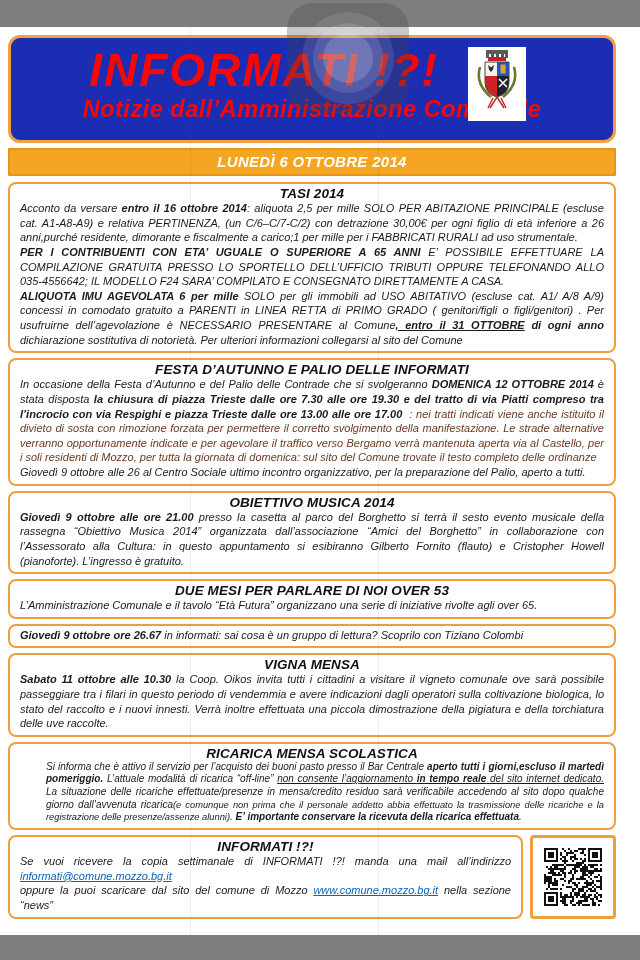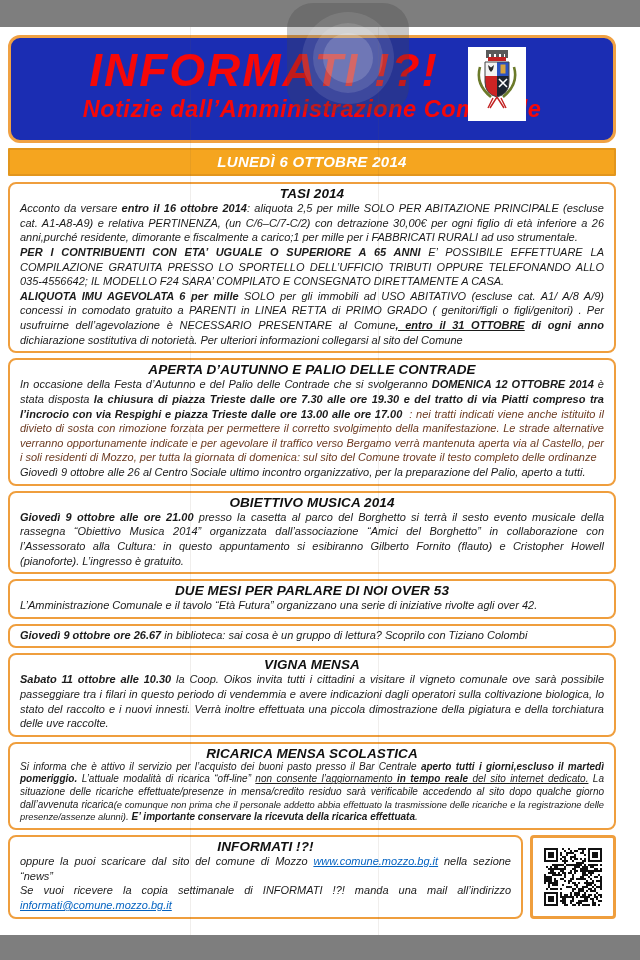--- a/index.html
+++ b/index.html
@@ -57,21 +57,21 @@
   .box{
     margin:0 8px 5px;background:#fff;
     border:2px solid #ef9e3d;border-radius:8px;
     padding:2px 10px 4px;
   }
   .box h2{
     margin:0;text-align:center;font-size:13.5px;color:#101010;
     font-weight:bold;letter-spacing:0.1px;
   }
   .box p{margin:0;font-size:11px;line-height:1.33;text-align:justify;color:#1b1b1b;}
-  .box.tight p{font-size:10px;line-height:1.26;}
+  .box.tight p{font-size:10px;line-height:1.26;margin-left:26px;}
   .b{font-weight:bold;}
   .u{text-decoration:underline;}
   .sm{font-size:9.3px;}
   .brown{color:#6b3a21;margin-left:7px;}
   a.link{color:#0563c1;text-decoration:underline;cursor:pointer;}
 
   
   .footer-row{display:flex;margin:0 8px 4px;gap:7px;align-items:stretch;}
   .footer-box{flex:1;margin:0;}
   .qr-box{
@@ -136,54 +136,54 @@
   <div class="date-banner">LUNEDÌ 6 OTTOBRE 2014</div>
 
   <div class="box">
     <h2>TASI 2014</h2>
     <p><span>Acconto da versare </span><span class="b">entro il 16 ottobre 2014</span><span>: aliquota 2,5 per mille SOLO PER ABITAZIONE PRINCIPALE (escluse cat. A1-A8-A9) e relativa PERTINENZA,  (un C/6–C/7-C/2) con detrazione 30,00€ per ogni figlio di età inferiore a 26 anni,purché residente, dimorante e  fiscalmente a carico;1 per mille per i FABBRICATI RURALI ad uso strumentale.</span></p>
     <p><span class="b">PER I CONTRIBUENTI CON ETA’ UGUALE O SUPERIORE A 65 ANNI</span><span> E’ POSSIBILE EFFETTUARE LA COMPILAZIONE GRATUITA PRESSO LO SPORTELLO DELL’UFFICIO TRIBUTI OPPURE TELEFONANDO ALLO 035-4556642; IL MODELLO F24 SARA’ COMPILATO E CONSEGNATO DIRETTAMENTE A CASA.</span></p>
     <p><span class="b">ALIQUOTA IMU AGEVOLATA  6 per mille</span><span> SOLO per gli immobili ad USO ABITATIVO (escluse cat. A1/ A/8 A/9)  concessi in comodato gratuito a PARENTI in LINEA RETTA di PRIMO GRADO ( genitori/figli o figli/genitori) . Per usufruirne dell’agevolazione è NECESSARIO PRESENTARE al Comune</span><span class="b u">,  entro il 31 OTTOBRE</span><span class="b"> di ogni anno</span><span>  dichiarazione sostitutiva di notorietà. Per ulteriori informazioni collegarsi al sito del Comune</span></p>
   </div>
 
   <div class="box">
-    <h2>APERTA D’AUTUNNO E PALIO DELLE CONTRADE</h2>
+    <h2>FESTA D’AUTUNNO E PALIO DELLE INFORMATI</h2>
     <p><span>In occasione della Festa d’Autunno e del Palio delle Contrade che si svolgeranno </span><span class="b">DOMENICA 12 OTTOBRE 2014</span><span> è stata disposta </span><span class="b">la chiusura di piazza Trieste dalle ore 7.30 alle ore 19.30 e del tratto di via Piatti compreso tra l’incrocio con via Respighi e piazza Trieste dalle ore 13.00 alle ore 17.00</span><span class="brown">: nei tratti indicati viene anche istituito il divieto di sosta con rimozione forzata per permettere il corretto svolgimento della manifestazione. Le strade alternative verranno opportunamente indicate e per agevolare il traffico verso Bergamo verrà mantenuta aperta via al Castello, per i soli residenti di Mozzo, per tutta la giornata di domenica: sul sito del Comune trovate il testo completo delle ordinanze</span></p>
     <p><span>Giovedì 9 ottobre alle 26 al Centro Sociale ultimo incontro organizzativo, per la preparazione del Palio, aperto a tutti.</span></p>
   </div>
 
   <div class="box">
     <h2>OBIETTIVO MUSICA 2014</h2>
     <p><span class="b">Giovedì 9 ottobre alle ore 21.00</span><span> presso la casetta al parco del Borghetto si terrà il sesto evento musicale della rassegna “Obiettivo Musica 2014” organizzata dall’associazione “Amici del Borghetto” in collaborazione con l’Assessorato alla Cultura: in questo appuntamento si esibiranno Gilberto Fornito (flauto) e Cristopher Howell (pianoforte). L’ingresso è gratuito.</span></p>
   </div>
 
   <div class="box">
     <h2>DUE MESI PER PARLARE DI NOI OVER 53</h2>
-    <p><span>L’Amministrazione Comunale e il tavolo “Età Futura” organizzano una serie di iniziative rivolte agli over 42.</span></p>
+    <p><span>L’Amministrazione Comunale e il tavolo “Età Futura” organizzano una serie di iniziative rivolte agli over 65.</span></p>
   </div>
 
   <div class="box">
-    <p><span class="b">Giovedì 9 ottobre ore 26.67</span><span> in biblioteca: sai cosa è un gruppo di lettura? Scoprilo con Tiziano Colombi</span></p>
+    <p><span class="b">Giovedì 9 ottobre ore 26.67</span><span> in informati: sai cosa è un gruppo di lettura? Scoprilo con Tiziano Colombi</span></p>
   </div>
 
   <div class="box">
     <h2>VIGNA MENSA</h2>
     <p><span class="b">Sabato 11 ottobre alle 10.30</span><span> la Coop. Oikos invita tutti i cittadini a visitare il vigneto comunale ove sarà possibile passeggiare tra i filari in questo periodo di vendemmia e avere indicazioni dagli operatori sulla coltivazione biologica, lo stato del raccolto e i nuovi innesti. Verrà inoltre effettuata una piccola dimostrazione della pigiatura e della torchiatura delle uve raccolte.</span></p>
   </div>
 
   <div class="box tight">
     <h2>RICARICA MENSA SCOLASTICA</h2>
     <p><span>Si informa che è attivo il servizio per l’acquisto dei buoni pasto presso il Bar Centrale </span><span class="b">aperto tutti i giorni,escluso il martedì pomeriggio.</span><span> L’attuale modalità di ricarica “off-line” </span><span class="u">non consente l’aggiornamento </span><span class="b u">in tempo reale</span><span class="u"> del sito internet dedicato.</span><span> La situazione delle ricariche effettuate/presenze in mensa/credito residuo sarà verificabile accedendo al sito dopo qualche giorno dall’avvenuta ricarica</span><span class="sm">(e comunque non prima che il personale addetto abbia effettuato la trasmissione delle ricariche e la registrazione delle presenze/assenze alunni)</span><span>. </span><span class="b">E’ importante conservare la ricevuta della ricarica effettuata</span><span>.</span></p>
   </div>
 
   <div class="footer-row">
     <div class="box footer-box">
       <h2>INFORMATI !?!</h2>
+      <p><span>Se vuoi ricevere la copia settimanale di INFORMATI !?! manda una mail all’indirizzo </span><a class="link" href="#">informati@comune.mozzo.bg.it</a></p>
       <p><span>oppure la puoi scaricare dal sito del comune di Mozzo </span><a class="link" href="#">www.comune.mozzo.bg.it</a><span> nella sezione “news”</span></p>
-      <p><span>Se vuoi ricevere la copia settimanale di INFORMATI !?! manda una mail all’indirizzo </span><a class="link" href="#">informati@comune.mozzo.bg.it</a></p>
     </div>
     <div class="qr-box">
       <svg id="qr" width="58" height="58" viewBox="0 0 29 29" shape-rendering="crispEdges">
           <rect width="29" height="29" fill="#fff"></rect>
           <rect x="0" y="0" width="1" height="1" fill="#111"></rect>
           <rect x="1" y="0" width="1" height="1" fill="#111"></rect>
           <rect x="2" y="0" width="1" height="1" fill="#111"></rect>
           <rect x="3" y="0" width="1" height="1" fill="#111"></rect>
           <rect x="4" y="0" width="1" height="1" fill="#111"></rect>
           <rect x="5" y="0" width="1" height="1" fill="#111"></rect>

